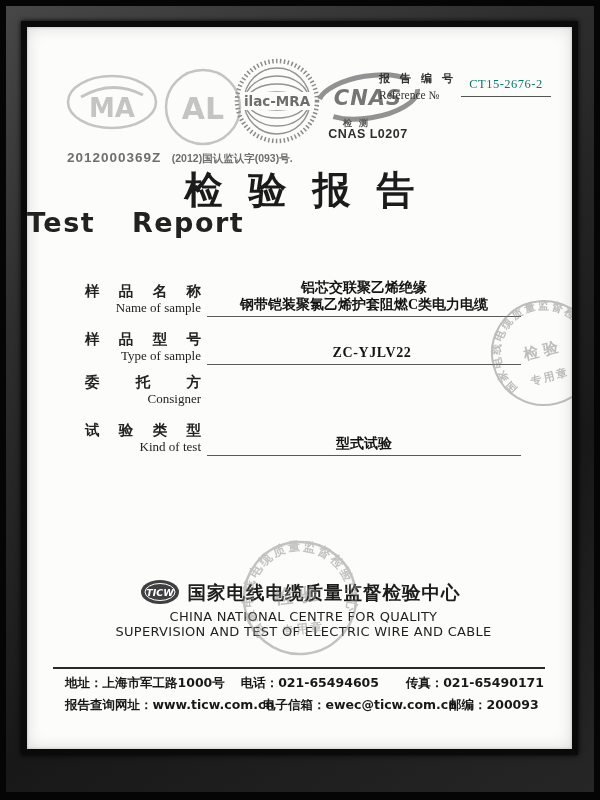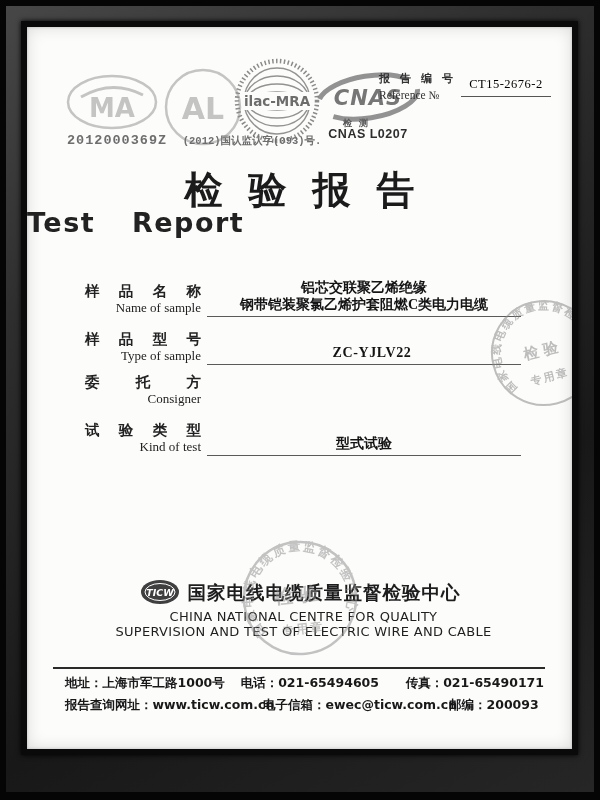--- a/index.html
+++ b/index.html
@@ -27,23 +27,23 @@
                 color:#555; font-weight:700; }
   .cnas-code  { position:absolute; left:283px; top:100px; width:116px; text-align:center;
                 font-family:"Liberation Sans","DejaVu Sans",sans-serif; font-weight:700;
                 font-size:12.5px; color:#2e2e2e; letter-spacing:.5px; }
   
   .ref { position:absolute; left:352px; top:44px; display:flex; width:172px;align-items:center; }
   .ref-labels { width:74px; }
   .ref-cn { font-size:11px; font-weight:600; color:#333; text-align:justify; text-align-last:justify; }
   .ref-en { font-size:11.5px; color:#333; margin-top:3px; white-space:nowrap; }
   .ref-value { flex:1; margin-left:8px; border-bottom:1.2px solid #555; text-align:center;
-               font-size:12.5px; color:#000000; padding:1px 0 4px 0; letter-spacing:.5px; }
-  .accreditation { position:absolute; left:40px; top:104px; color:#6e6e6e;
-                   font-family:Liberation Mono, monospace; }
+               font-size:12.5px; color:#0f766e; padding:1px 0 4px 0; letter-spacing:.5px; }
+  .accreditation { position:absolute; left:40px; top:121px; color:#6e6e6e;
+                   font-family:Liberation Sans, sans-serif; }
   .accr-num  { font-size:13.5px; font-weight:700; letter-spacing:1px; }
   .accr-note { font-size:10.5px; font-weight:700; margin-left:6px; }
 
   
   .title-cn { position:absolute; top:138px; left:0; right:0; text-align:center;
     font-family:"DejaVu Sans","Liberation Sans",sans-serif; font-size:38px; font-weight:600;
     letter-spacing:26px; text-indent:26px; color:#1b1b1b; }
   .title-en { position:absolute; top:180px; left:0; right:0; text-align:left;
     font-family:"DejaVu Sans","Liberation Sans",sans-serif; font-size:27px; font-weight:700;
     letter-spacing:1.5px; word-spacing:26px; color:#222; }

